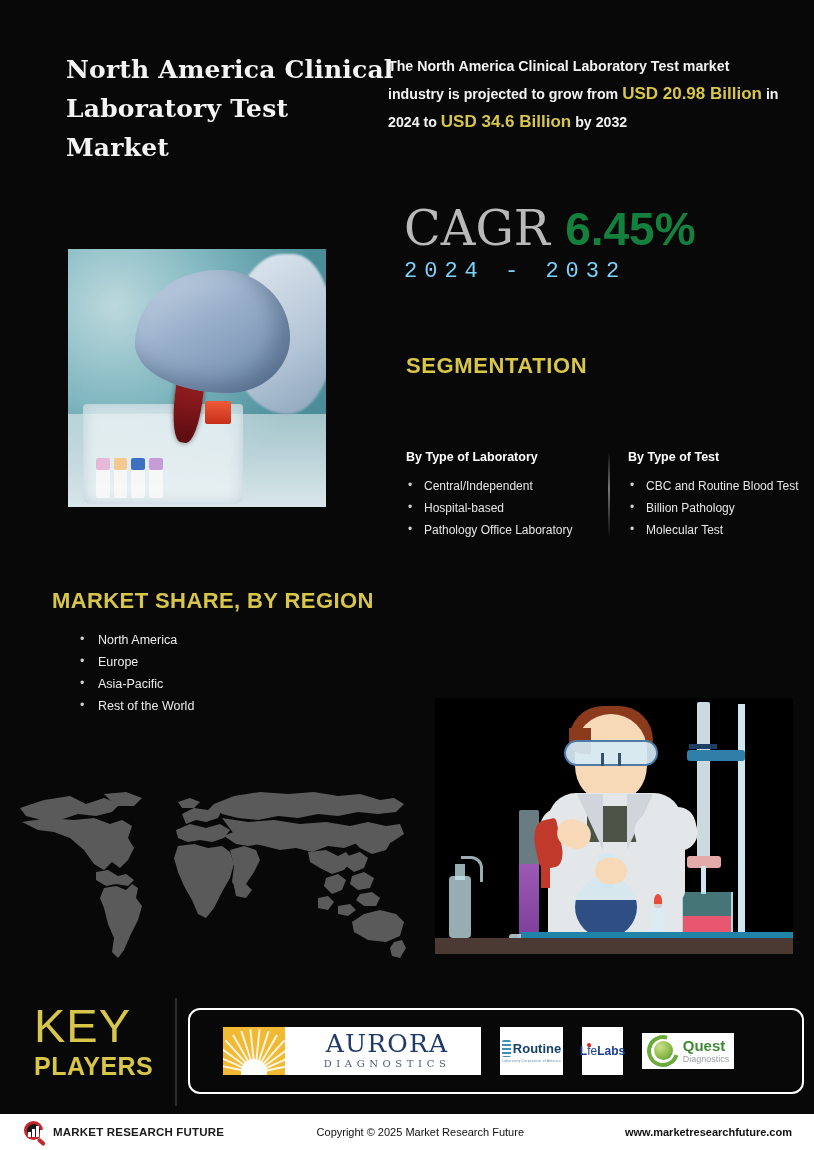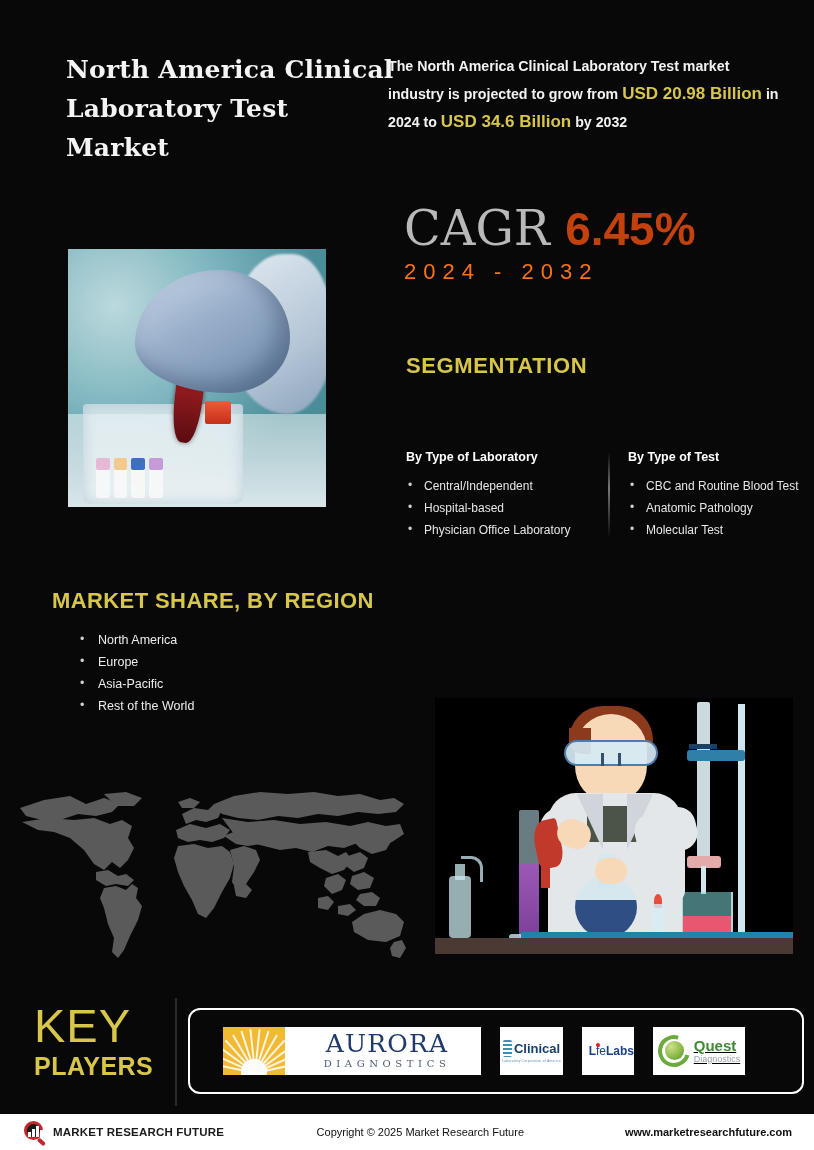--- a/index.html
+++ b/index.html
@@ -37,25 +37,25 @@
   }
 
   
   .cagr-wrap { position: absolute; left: 404px; top: 200px; }
   .cagr-line {
     font-family: "DejaVu Serif", "Liberation Serif", serif;
     font-size: 48px; color: #b9b9b9; line-height: 56px; white-space: nowrap;
   }
   .cagr-line .num {
     font-family: "Liberation Sans", sans-serif;
-    font-weight: 700; font-size: 46px; color: #c2410c;
+    font-weight: 700; font-size: 46px; color: #15803d;
   }
   .cagr-years {
-    font-family: Liberation Sans, sans-serif;
-    font-size: 22px; color: #f97316; letter-spacing: 7px; margin-top: 2px;
+    font-family: Liberation Mono, monospace;
+    font-size: 22px; color: #7dd3fc; letter-spacing: 7px; margin-top: 2px;
   }
 
   
   .seg-title {
     position: absolute; left: 406px; top: 353px;
     font-size: 22px; font-weight: 700; letter-spacing: .6px; color: #d8c64a;
   }
   .seg-cols { position: absolute; left: 406px; top: 450px; width: 400px; }
   .seg-col { position: absolute; top: 0; }
   .seg-col.a { left: 0; width: 195px; }
@@ -366,29 +366,29 @@
     width: 9px; height: 17px; flex: none; margin-right: 2px;
     background: repeating-linear-gradient(to bottom, #3d8fb8 0 2px, #fff 2px 4px);
     border-radius: 2px;
   }
   .lc-name { font-size: 13px; font-weight: 700; color: #13406e; line-height: 13px; }
   .lc-sub {
     font-size: 3.2px; color: #5d86a8; letter-spacing: .3px;
     text-align: center; margin-top: 2px;
   }
 
-  .logo-lifelabs { width: 52px; height: 48px; justify-content: flex-end; }
+  .logo-lifelabs { width: 41px; height: 48px; }
   .ll-name { font-size: 12px; font-weight: 700; color: #1b3f8f; line-height: 14px; position: relative; }
   .ll-name .dot {
     position: absolute; left: 7.5px; top: -1px; width: 4px; height: 4px;
     background: #e02020; border-radius: 50%;
   }
   .ll-name .light { font-weight: 400; color: #1b3f8f; }
 
-  .logo-quest { width: 92px; height: 48px; text-decoration: underline; }
+  .logo-quest { width: 92px; height: 36px; }
   .quest-in { display: flex; align-items: center; }
   .q-mark {
     width: 32px; height: 32px; flex: none; position: relative; margin-right: 4px;
   }
   .q-ring {
     position: absolute; inset: 0; border: 4px solid #6aab3c; border-radius: 50%;
     border-right-color: transparent; transform: rotate(-28deg);
   }
   .q-core {
     position: absolute; left: 7px; top: 6px; width: 19px; height: 19px;
@@ -449,26 +449,26 @@
     <div class="cagr-years">2024 - 2032</div>
   </div>
 
   <div class="seg-title">SEGMENTATION</div>
   <div class="seg-divider"></div>
   <div class="seg-cols">
     <div class="seg-col a">
       <div class="seg-head">By Type of Laboratory</div>
       <div class="seg-li">Central/Independent</div>
       <div class="seg-li">Hospital-based</div>
-      <div class="seg-li">Physician Office Laboratory</div>
+      <div class="seg-li">Pathology Office Laboratory</div>
     </div>
     <div class="seg-col b">
       <div class="seg-head">By Type of Test</div>
       <div class="seg-li">CBC and Routine Blood Test</div>
-      <div class="seg-li">Anatomic Pathology</div>
+      <div class="seg-li">Billion Pathology</div>
       <div class="seg-li">Molecular Test</div>
     </div>
   </div>
 
   <div class="photo">
     <div class="bg"></div>
     <div class="bench"></div>
     <div class="glove2"></div>
     <div class="rack">
       <div class="vial v1">
@@ -611,21 +611,21 @@
           <div class="aurora-name">AURORA</div>
           <div class="aurora-sub">DIAGNOSTICS</div>
         </div>
       </div>
     </div>
 
     <div class="logo logo-labcorp">
       <div>
         <div class="labcorp-in">
           <span class="lc-mark"></span>
-          <span class="lc-name">Clinical</span>
+          <span class="lc-name">Routine</span>
         </div>
         <div class="lc-sub">Laboratory Corporation of America</div>
       </div>
     </div>
 
     <div class="logo logo-lifelabs">
       <div class="ll-name">
         <span class="dot"></span><span>L</span><span class="light">fe</span><span>Labs</span>
       </div>
     </div>

